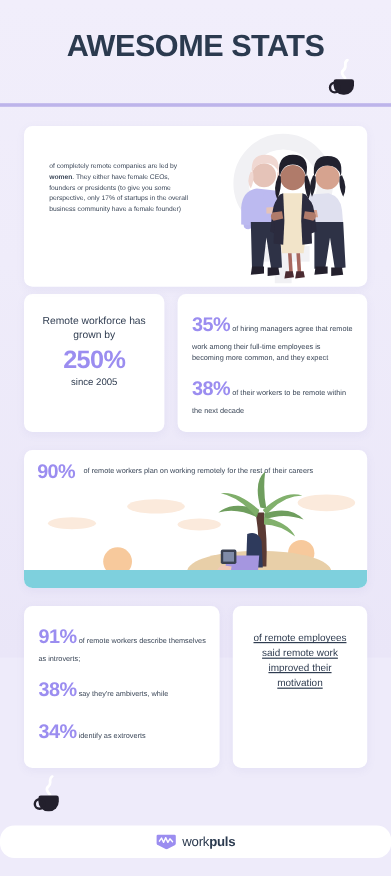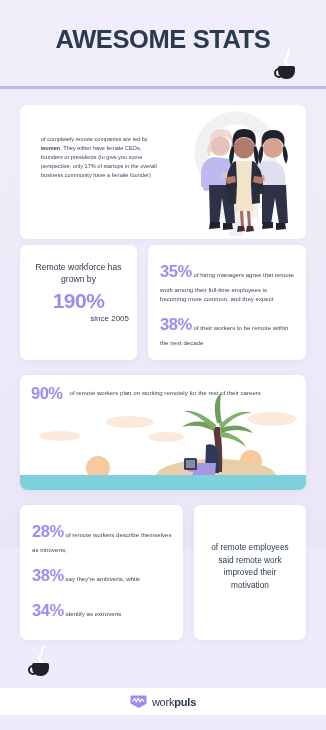--- a/index.html
+++ b/index.html
@@ -74,21 +74,21 @@
   }
   .women { position: absolute; right: 6px; bottom: 4px; width: 108px; height: 120px; }
 
   
   .row2 { display: flex; gap: 11px; margin-top: 6px; }
   .card2 {
     width: 117px; padding: 16px 8px 14px; text-align: center;
   }
   .c2-lead { font-size: 8.6px; color: #2f3c50; line-height: 1.45; }
   .n140 { font-size: 21px; margin: 4px 0 3px; }
-  .c2-since { font-size: 8px; color: #2f3c50; text-align: right; }
+  .c2-since { font-size: 8px; color: #2f3c50; }
   .card3 { flex: 1; padding: 14px 11px 13px 12px; }
   .mixline { font-size: 6.1px; color: #3b4758; line-height: 1.55; }
   .n-inline {
     font-size: 16.5px; color: #9b8df0; font-weight: bold;
     letter-spacing: -0.4px;
   }
   .blk2 { margin-top: 9px; }
 
   
   .card4 {
@@ -97,27 +97,27 @@
   .c4-head { position: relative; padding: 10px 22px 0 11px; display: flex; gap: 7px; align-items: flex-start; z-index: 3;}
   .n90 { font-size: 16.5px; }
   .c4-sub { font-size: 6.1px; color: #3b4758; line-height: 1.5; padding-top: 3px; }
   .beach { position: absolute; left: 0; top: 0; width: 286px; height: 115px; }
 
   
   .row3 { display: flex; gap: 11px; margin-top: 15px; }
   .card5 { width: 163px; padding: 14px 11px 16px 12px; }
   .card6 { flex: 1; padding: 18px 10px; text-align: center; }
   .n58 { font-size: 19px; letter-spacing: -0.4px; }
-  .c6-body { font-size: 8.3px; color: #2f3c50; line-height: 1.5; margin-top: 18px; }
+  .c6-body { font-size: 8.3px; color: #2f3c50; line-height: 1.5; margin-top: 2px; text-decoration: underline; }
 
   
   .cup-footer { position: absolute; left: 32px; top: 663px; }
   .footer-bar {
     position: absolute; left: 0; right: 0; top: 688px; height: 27px;
-    background: #ffffff; display: flex; align-items: center; justify-content: center; gap: 5px;
+    background: #ffffff; display: flex; align-items: center; justify-content: center; gap: 5px; border-radius: 12px;
   }
   .logo-mark { width: 17px; height: 13px; }
   .logo-text { font-size: 11px; color: #2b3a4f; letter-spacing: -0.2px; }
   .logo-text b { font-weight: bold; }
 </style>
 </head>
 <body>
 
 <div class="page">
 
@@ -182,21 +182,21 @@
         <path d="M40 31 q-5 11 -1 20 q4 -9 3 -19z" fill="#201f2b"></path>
         <path d="M64 31 q5 11 1 20 q-4 -9 -3 -19z" fill="#201f2b"></path>
         <path d="M35 62 q-3 4 1 7 l8 -2 -1 -6z" fill="#b07b6a"></path>
         <path d="M70 62 q3 4 -1 7 l-8 -2 1 -6z" fill="#b07b6a"></path>
       </svg>
     </div>
 
     <div class="row2">
       <div class="card card2">
         <div class="c2-lead">Remote workforce has grown by</div>
-        <div class="bignum n140">190%</div>
+        <div class="bignum n140">250%</div>
         <div class="c2-since">since 2005</div>
       </div>
       <div class="card card3">
         <div class="mixline"><span class="n-inline">35%</span> <span>of hiring managers agree that remote work among their full-time employees is becoming more common, and they expect</span></div>
         <div class="mixline blk2"><span class="n-inline">38%</span> <span>of their workers to be remote within the next decade</span></div>
       </div>
     </div>
 
     <div class="card card4">
       <svg class="beach" viewBox="0 0 286 115">
@@ -226,21 +226,21 @@
         <rect x="0" y="100" width="286" height="15" fill="#7ed0dd"></rect>
       </svg>
       <div class="c4-head">
         <div class="bignum n90">90%</div>
         <div class="c4-sub">of remote workers plan on working remotely for the rest of their careers</div>
       </div>
     </div>
 
     <div class="row3">
       <div class="card card5">
-        <div class="mixline"><span class="n-inline">28%</span> <span>of remote workers describe themselves as introverts;</span></div>
+        <div class="mixline"><span class="n-inline">91%</span> <span>of remote workers describe themselves as introverts;</span></div>
         <div class="mixline blk2"><span class="n-inline">38%</span> <span>say they're ambiverts, while</span></div>
         <div class="mixline blk2"><span class="n-inline">34%</span> <span>identify as extroverts</span></div>
       </div>
       <div class="card card6">
         <div class="c6-body">of remote employees said remote work improved their motivation</div>
       </div>
     </div>
   </div>
 
   <div class="cup-footer">

